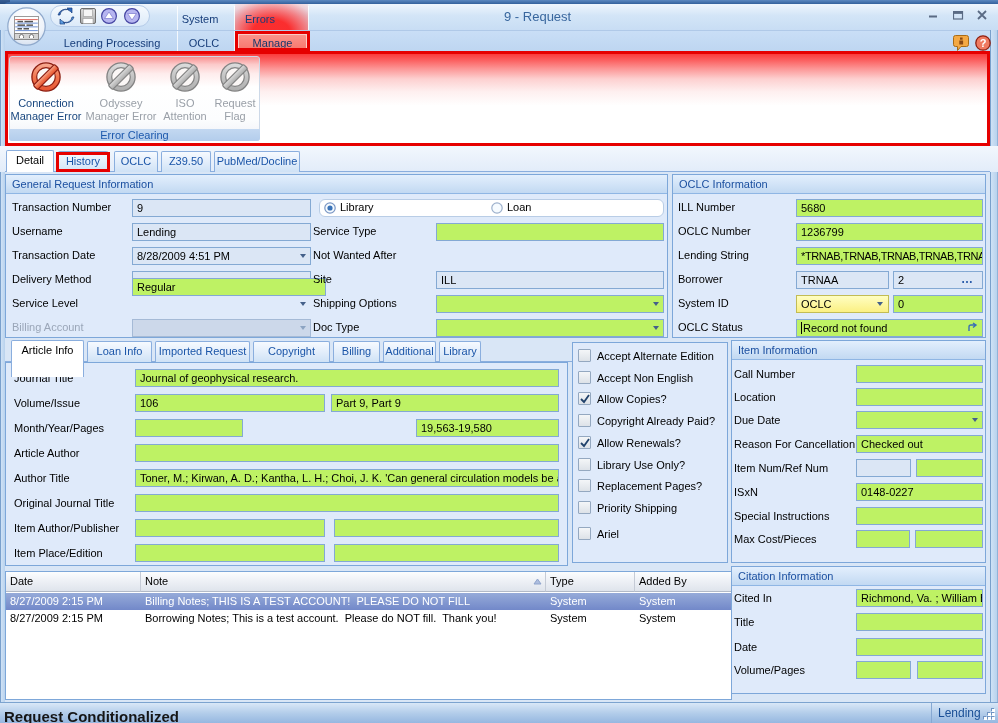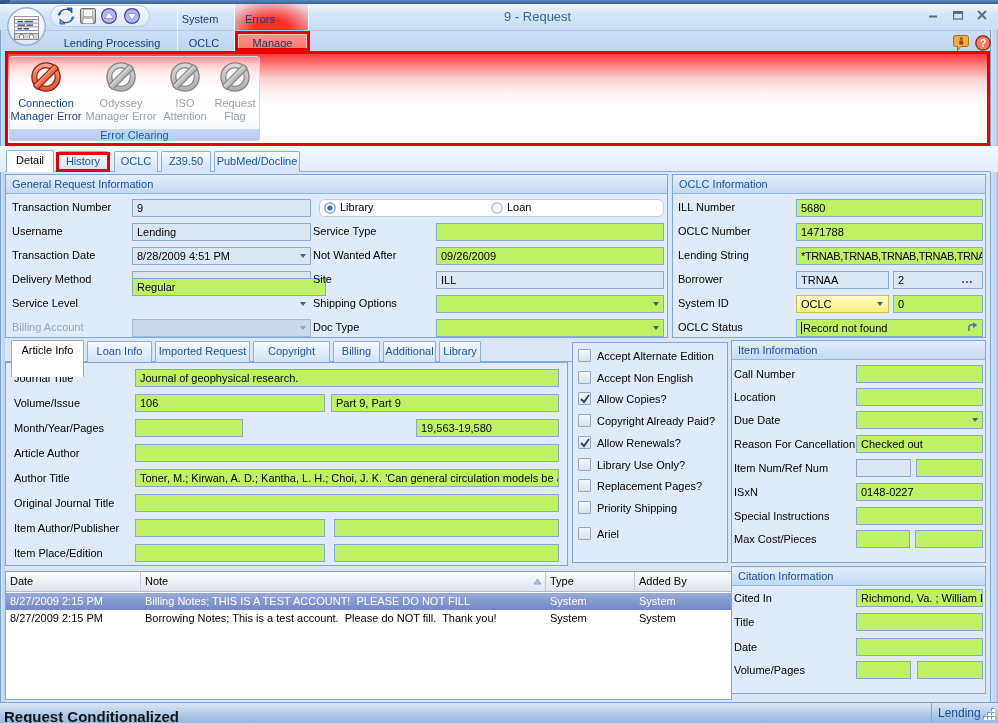--- a/index.html
+++ b/index.html
@@ -198,37 +198,36 @@
 <svg style="position:absolute;left:324px;top:202px" width="12" height="12">
       <circle cx="6" cy="6" r="5.2" fill="#f6fbff" stroke="#7996c4" stroke-width="1.2"></circle>
       <circle cx="6" cy="6" r="2.6" fill="#3a73b8"></circle>
     </svg>
 <div class="lb" style="left:340px;top:201px">Library</div>
 <svg style="position:absolute;left:491px;top:202px" width="12" height="12">
       <circle cx="6" cy="6" r="5.2" fill="#f6fbff" stroke="#9cb0cc" stroke-width="1.2"></circle>
     </svg>
 <div class="lb" style="left:507px;top:201px">Loan</div>
 <div class="tb" style="left:436px;top:223px;width:228px"></div>
-<div class="tb" style="left:436px;top:247px;width:228px">09/26/2009</div>
 <div class="tb ro" style="left:436px;top:271px;width:228px">ILL</div>
 <div class="tb" style="left:436px;top:295px;width:228px"></div>
     <div class="dd" style="left:653px;top:302px"></div>
 <div class="tb" style="left:436px;top:319px;width:228px"></div>
     <div class="dd" style="left:653px;top:326px"></div>
 <div class="panel" style="left:672px;top:174px;width:314px;height:164px">
   <div class="cap">OCLC Information</div>
 </div>
 <div class="lb" style="left:678px;top:201px">ILL Number</div>
 <div class="lb" style="left:678px;top:225px">OCLC Number</div>
 <div class="lb" style="left:678px;top:249px">Lending String</div>
 <div class="lb" style="left:678px;top:273px">Borrower</div>
 <div class="lb" style="left:678px;top:297px">System ID</div>
 <div class="lb" style="left:678px;top:321px">OCLC Status</div>
 <div class="tb" style="left:796px;top:199px;width:187px">5680</div>
-<div class="tb" style="left:796px;top:223px;width:187px">1471788</div>
+<div class="tb" style="left:796px;top:223px;width:187px">1236799</div>
 <div class="tb" style="left:796px;top:247px;width:187px;letter-spacing:-0.4px">*TRNAB,TRNAB,TRNAB,TRNAB,TRNAI</div>
 <div class="tb ro" style="left:796px;top:271px;width:93px">TRNAA</div>
 <div class="tb ro" style="left:893px;top:271px;width:90px">2</div>
 <div style="position:absolute;left:961px;top:272px;color:#2a5caa;font-size:12px;font-weight:bold;letter-spacing:1px">…</div>
 <div class="tb" style="left:796px;top:295px;width:93px;background:linear-gradient(#fffec2,#fbf083);border-color:#c2bc55">OCLC</div>
 <div class="dd" style="left:877px;top:302px"></div>
 <div class="tb" style="left:893px;top:295px;width:90px">0</div>
 <div class="tb" style="left:796px;top:319px;width:187px"><span style="border-left:1px solid #000;padding-left:1px">R</span>ecord not found</div>
 <svg style="position:absolute;left:967px;top:322px" width="12" height="12">
       <path d="M2 9 L2 5 Q2 3 4 3 L8 3 M6 1 L9 3 L6 5.5" fill="none" stroke="#3a6fb5" stroke-width="1.4"></path>

